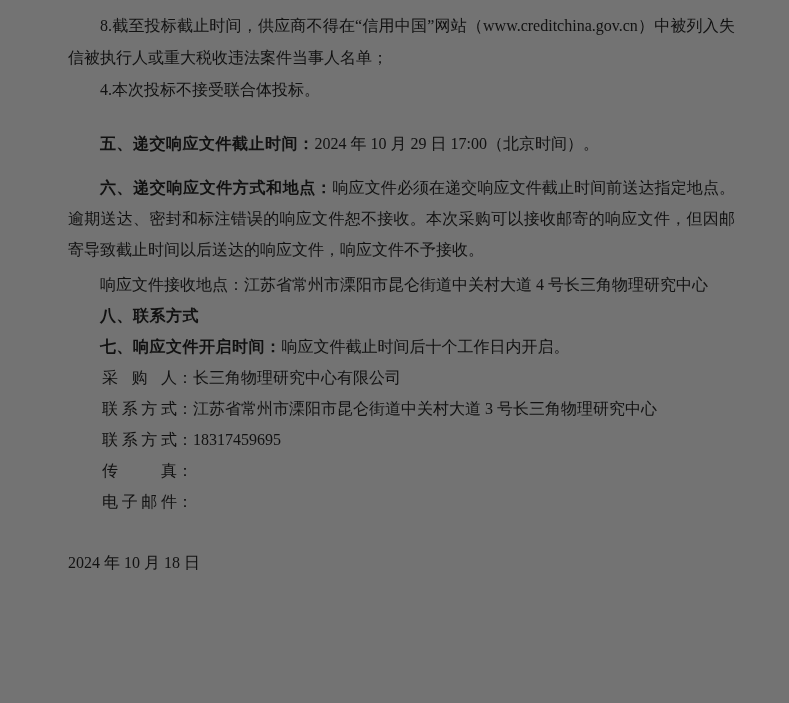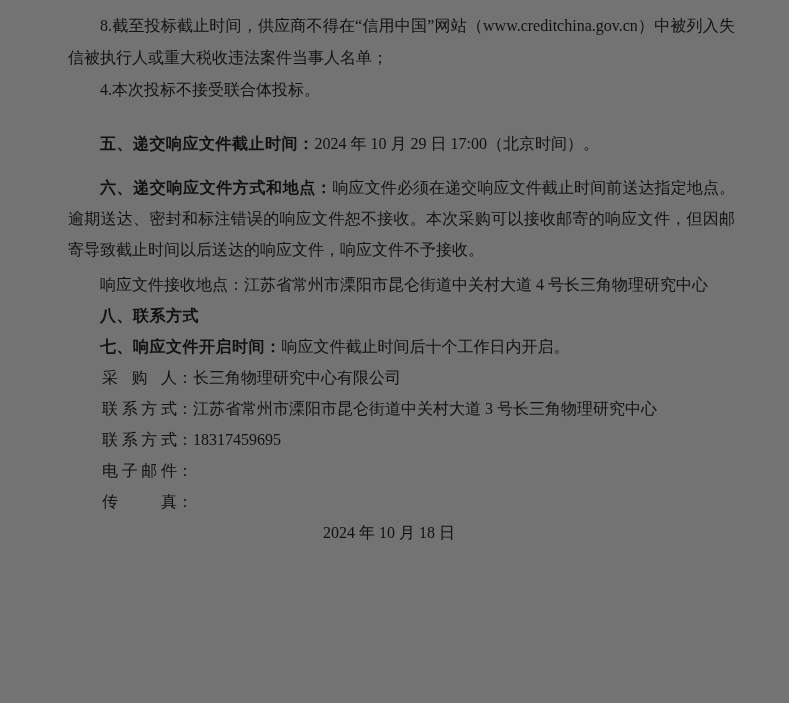--- a/index.html
+++ b/index.html
@@ -41,22 +41,23 @@
     text-align: left;
   }
   .contact-label {
     display: inline-block;
     width: 75px;
     text-align: justify;
     text-align-last: justify;
     vertical-align: top;
   }
   .doc-date {
+    margin-top: 30px;
     line-height: 31px;
-    text-align: center;
+    text-align: left;
     padding-right: 25px;
   }
 </style>
 </head>
 <body>
 
 <div class="page">
 
   <p class="para indent">
     <span>8.截至投标截止时间，供应商不得在“信用中国”网站（www.creditchina.gov.cn）中被列入失信被执行人或重大税收违法案件当事人名单；</span>
@@ -84,19 +85,19 @@
   </p>
 
   <p class="para indent tight">
     <span class="head">七、响应文件开启时间：</span><span>响应文件截止时间后十个工作日内开启。</span>
   </p>
 
   <div>
       <div class="contact-row"><span class="contact-label">采购人</span><span>：</span><span>长三角物理研究中心有限公司</span></div>
       <div class="contact-row"><span class="contact-label">联系方式</span><span>：</span><span>江苏省常州市溧阳市昆仑街道中关村大道 3 号长三角物理研究中心</span></div>
       <div class="contact-row"><span class="contact-label">联系方式</span><span>：</span><span>18317459695</span></div>
+      <div class="contact-row"><span class="contact-label">传真</span><span>：</span><span></span></div>
       <div class="contact-row"><span class="contact-label">电子邮件</span><span>：</span><span></span></div>
-      <div class="contact-row"><span class="contact-label">传真</span><span>：</span><span></span></div>
     </div>
 
   <div class="doc-date">2024 年 10 月 18 日</div>
 
 </div>
 
 </body></html>

